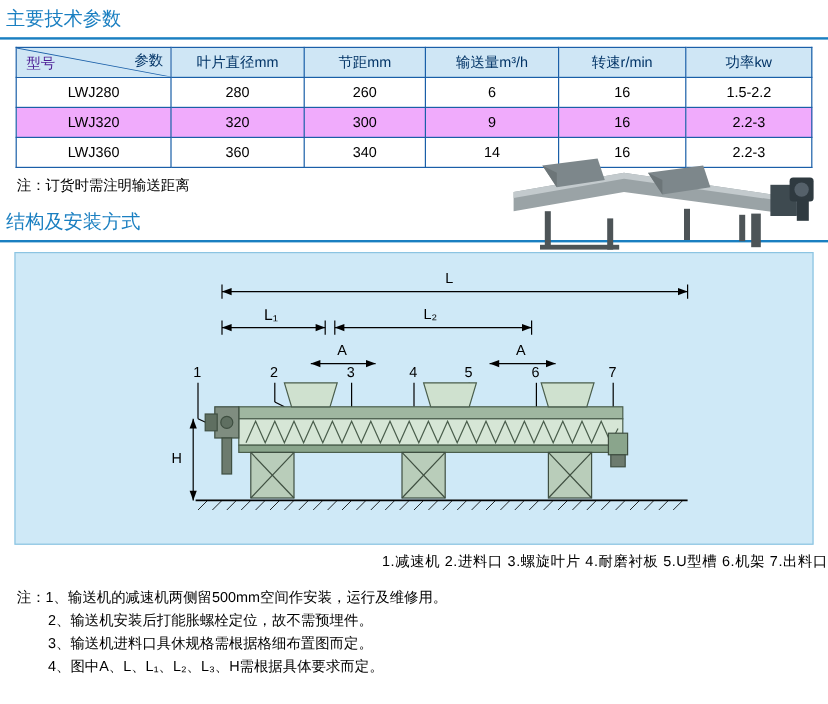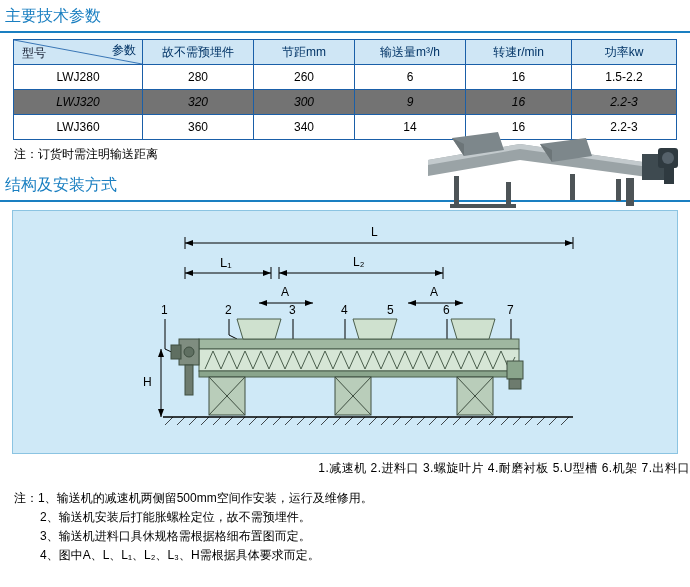--- a/index.html
+++ b/index.html
@@ -42,23 +42,23 @@
     padding:0;
     overflow:hidden;
   }
   .hdr-diag .diag-line{
     position:absolute;left:0;top:0;width:100%;height:100%;
   }
   .hdr-diag .lbl-top{
     position:absolute;right:6px;top:2px;font-size:12px;color:#003366;
   }
   .hdr-diag .lbl-bot{
-    position:absolute;left:8px;bottom:2px;font-size:12px;color:#0f172a;
-  }
-  .row-alt td{background:#737373;font-style:italic;}
+    position:absolute;left:8px;bottom:2px;font-size:12px;color:#4c1d95;
+  }
+  .row-alt td{background:#f0abfc;}
   .note{
     margin:6px 0 0 14px;font-size:12px;color:#000;
   }
   
   .photo{
     position:absolute;
     left:420px;top:130px;width:262px;height:82px;
   }
   
   .diagram-panel{
@@ -89,21 +89,21 @@
   <table class="spec">
     <thead>
       <tr>
         <td class="hdr-diag" style="width:128px">
           <svg class="diag-line" viewBox="0 0 128 36" preserveAspectRatio="none">
             <line x1="0" y1="0" x2="128" y2="36" stroke="#1a5fa8" stroke-width="1"></line>
           </svg>
           <span class="lbl-top">参数</span>
           <span class="lbl-bot">型号</span>
         </td>
-        <td style="width:110px">故不需预埋件</td>
+        <td style="width:110px">叶片直径mm</td>
         <td style="width:100px">节距mm</td>
         <td style="width:110px">输送量m³/h</td>
         <td style="width:105px">转速r/min</td>
         <td>功率kw</td>
       </tr>
     </thead>
     <tbody>
       <tr>
         <td>LWJ280</td>
         <td>280</td>

